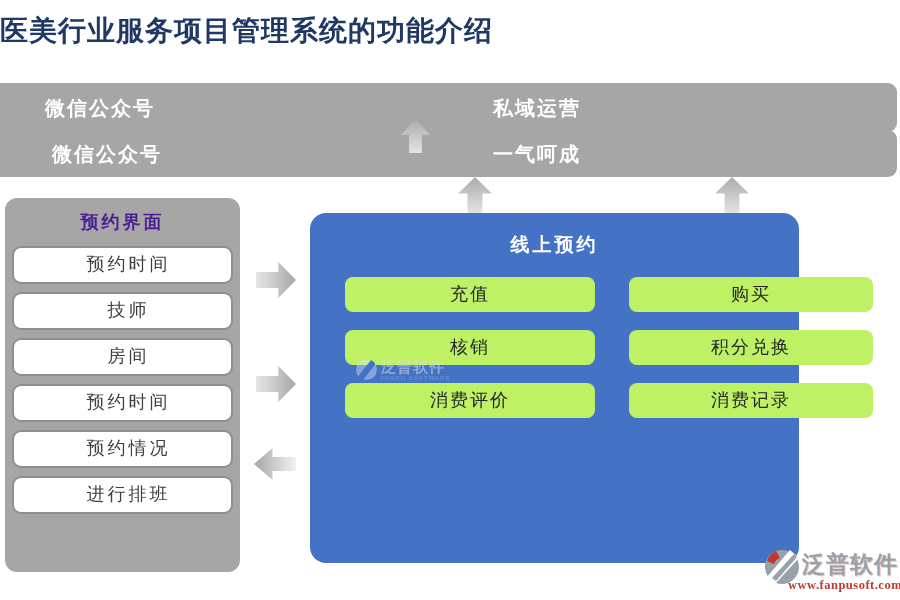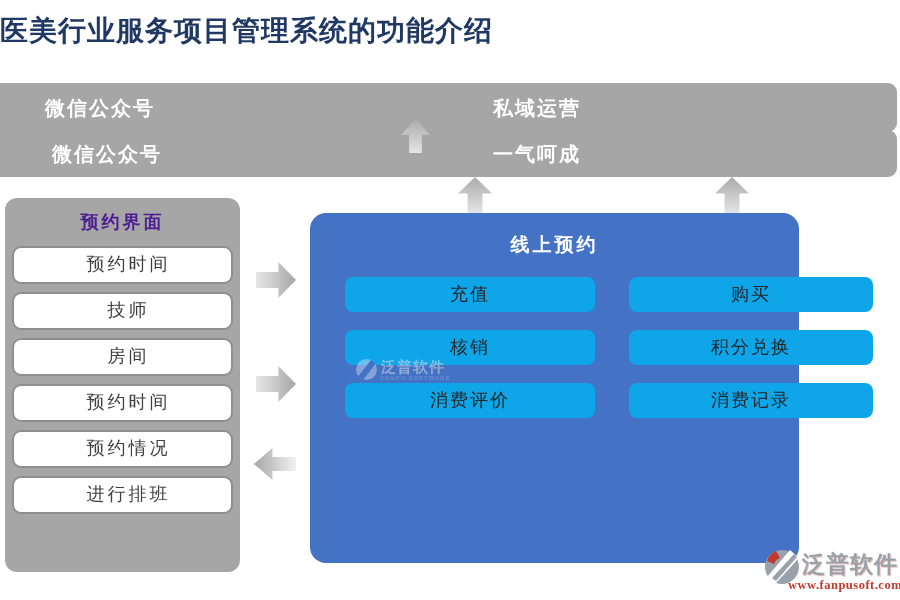--- a/index.html
+++ b/index.html
@@ -46,21 +46,21 @@
   .panel-header {
     margin-top:19px; text-align:center; color:#ffffff;
     font-weight:bold; font-size:19px; letter-spacing:3px;
   }
   .panel-grid {
     position:absolute; left:35px; top:64px;
     display:grid; grid-template-columns:250px 244px; column-gap:34px; row-gap:18px;
   }
   .panel-btn {
     height:35px; line-height:35px; text-align:center;
-    background:#0ea5e9; border-radius:8px;
+    background:#bef264; border-radius:8px;
     font-size:18px; color:#262626; letter-spacing:2px;
   }
   
   .panel-watermark {
     position:absolute; left:46px; top:146px; display:flex; align-items:flex-start;
     pointer-events:none;
   }
   .wm-circle {
     width:21px; height:21px; border-radius:50%;
     background:rgba(225,231,242,0.42); position:relative; overflow:hidden;

